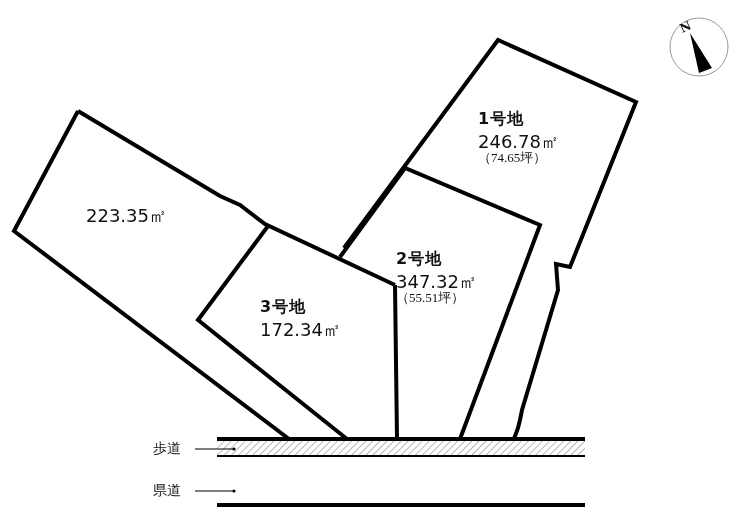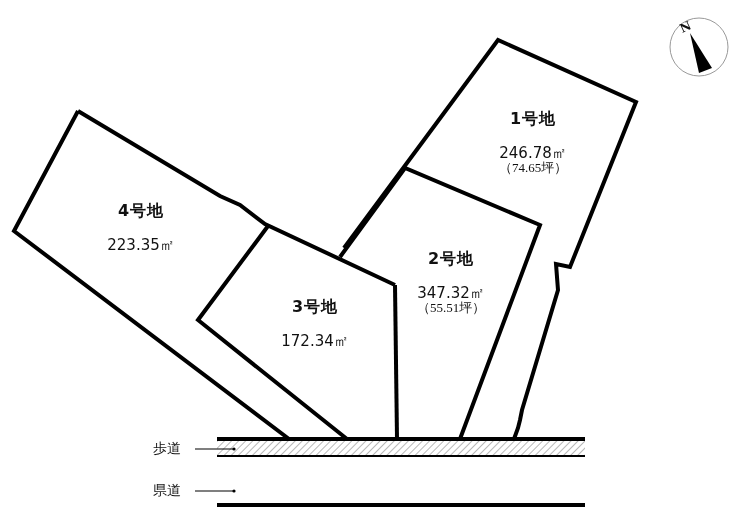--- a/index.html
+++ b/index.html
@@ -1,21 +1,21 @@
 <!DOCTYPE html>
 <html><head>
 <meta charset="utf-8">
 <style>
   html, body { margin:0; padding:0; background:#ffffff; }
   body { width:740px; height:518px; position:relative; overflow:hidden;
          font-family:"DejaVu Sans","Liberation Sans",sans-serif; color:#111; }
   svg.plan { position:absolute; left:0; top:0; }
-  .lot-label { position:absolute; text-align:center; line-height:1.1; }
+  .lot-label { position:absolute; text-align:left; line-height:1.1; }
   .lot-name { font-weight:bold; font-size:16px; display:block; letter-spacing:1px; }
-  .lot-area { font-size:15px; display:block; margin-top:17px; }
+  .lot-area { font-size:18px; display:block; margin-top:4px; }
   .lot-tsubo { font-size:13px; display:block;font-family:Liberation Serif, serif; }
   .road-label { position:absolute; font-weight:normal; font-size:14px; }
 </style>
 </head>
 <body>
 
 <svg class="plan" width="740" height="518" viewBox="0 0 740 518">
   <defs>
     <pattern id="hatch" width="5" height="5" patternUnits="userSpaceOnUse" patternTransform="rotate(45)">
       <rect width="5" height="5" fill="#ffffff"></rect>
@@ -66,18 +66,17 @@
   <span class="lot-area">347.32㎡</span>
   <span class="lot-tsubo">（55.51坪）</span>
 </div>
 
 <div class="lot-label" style="left:260px;top:298px;width:110px;">
   <span class="lot-name">3号地</span>
   <span class="lot-area">172.34㎡</span>
 </div>
 
 <div class="lot-label" style="left:86px;top:202px;width:110px;">
-  <span class="lot-name">4号地</span>
   <span class="lot-area">223.35㎡</span>
 </div>
 
 <div class="road-label" style="left:153px;top:440px;">歩道</div>
 <div class="road-label" style="left:153px;top:482px;text-align:right;">県道</div>
 
 </body></html>

